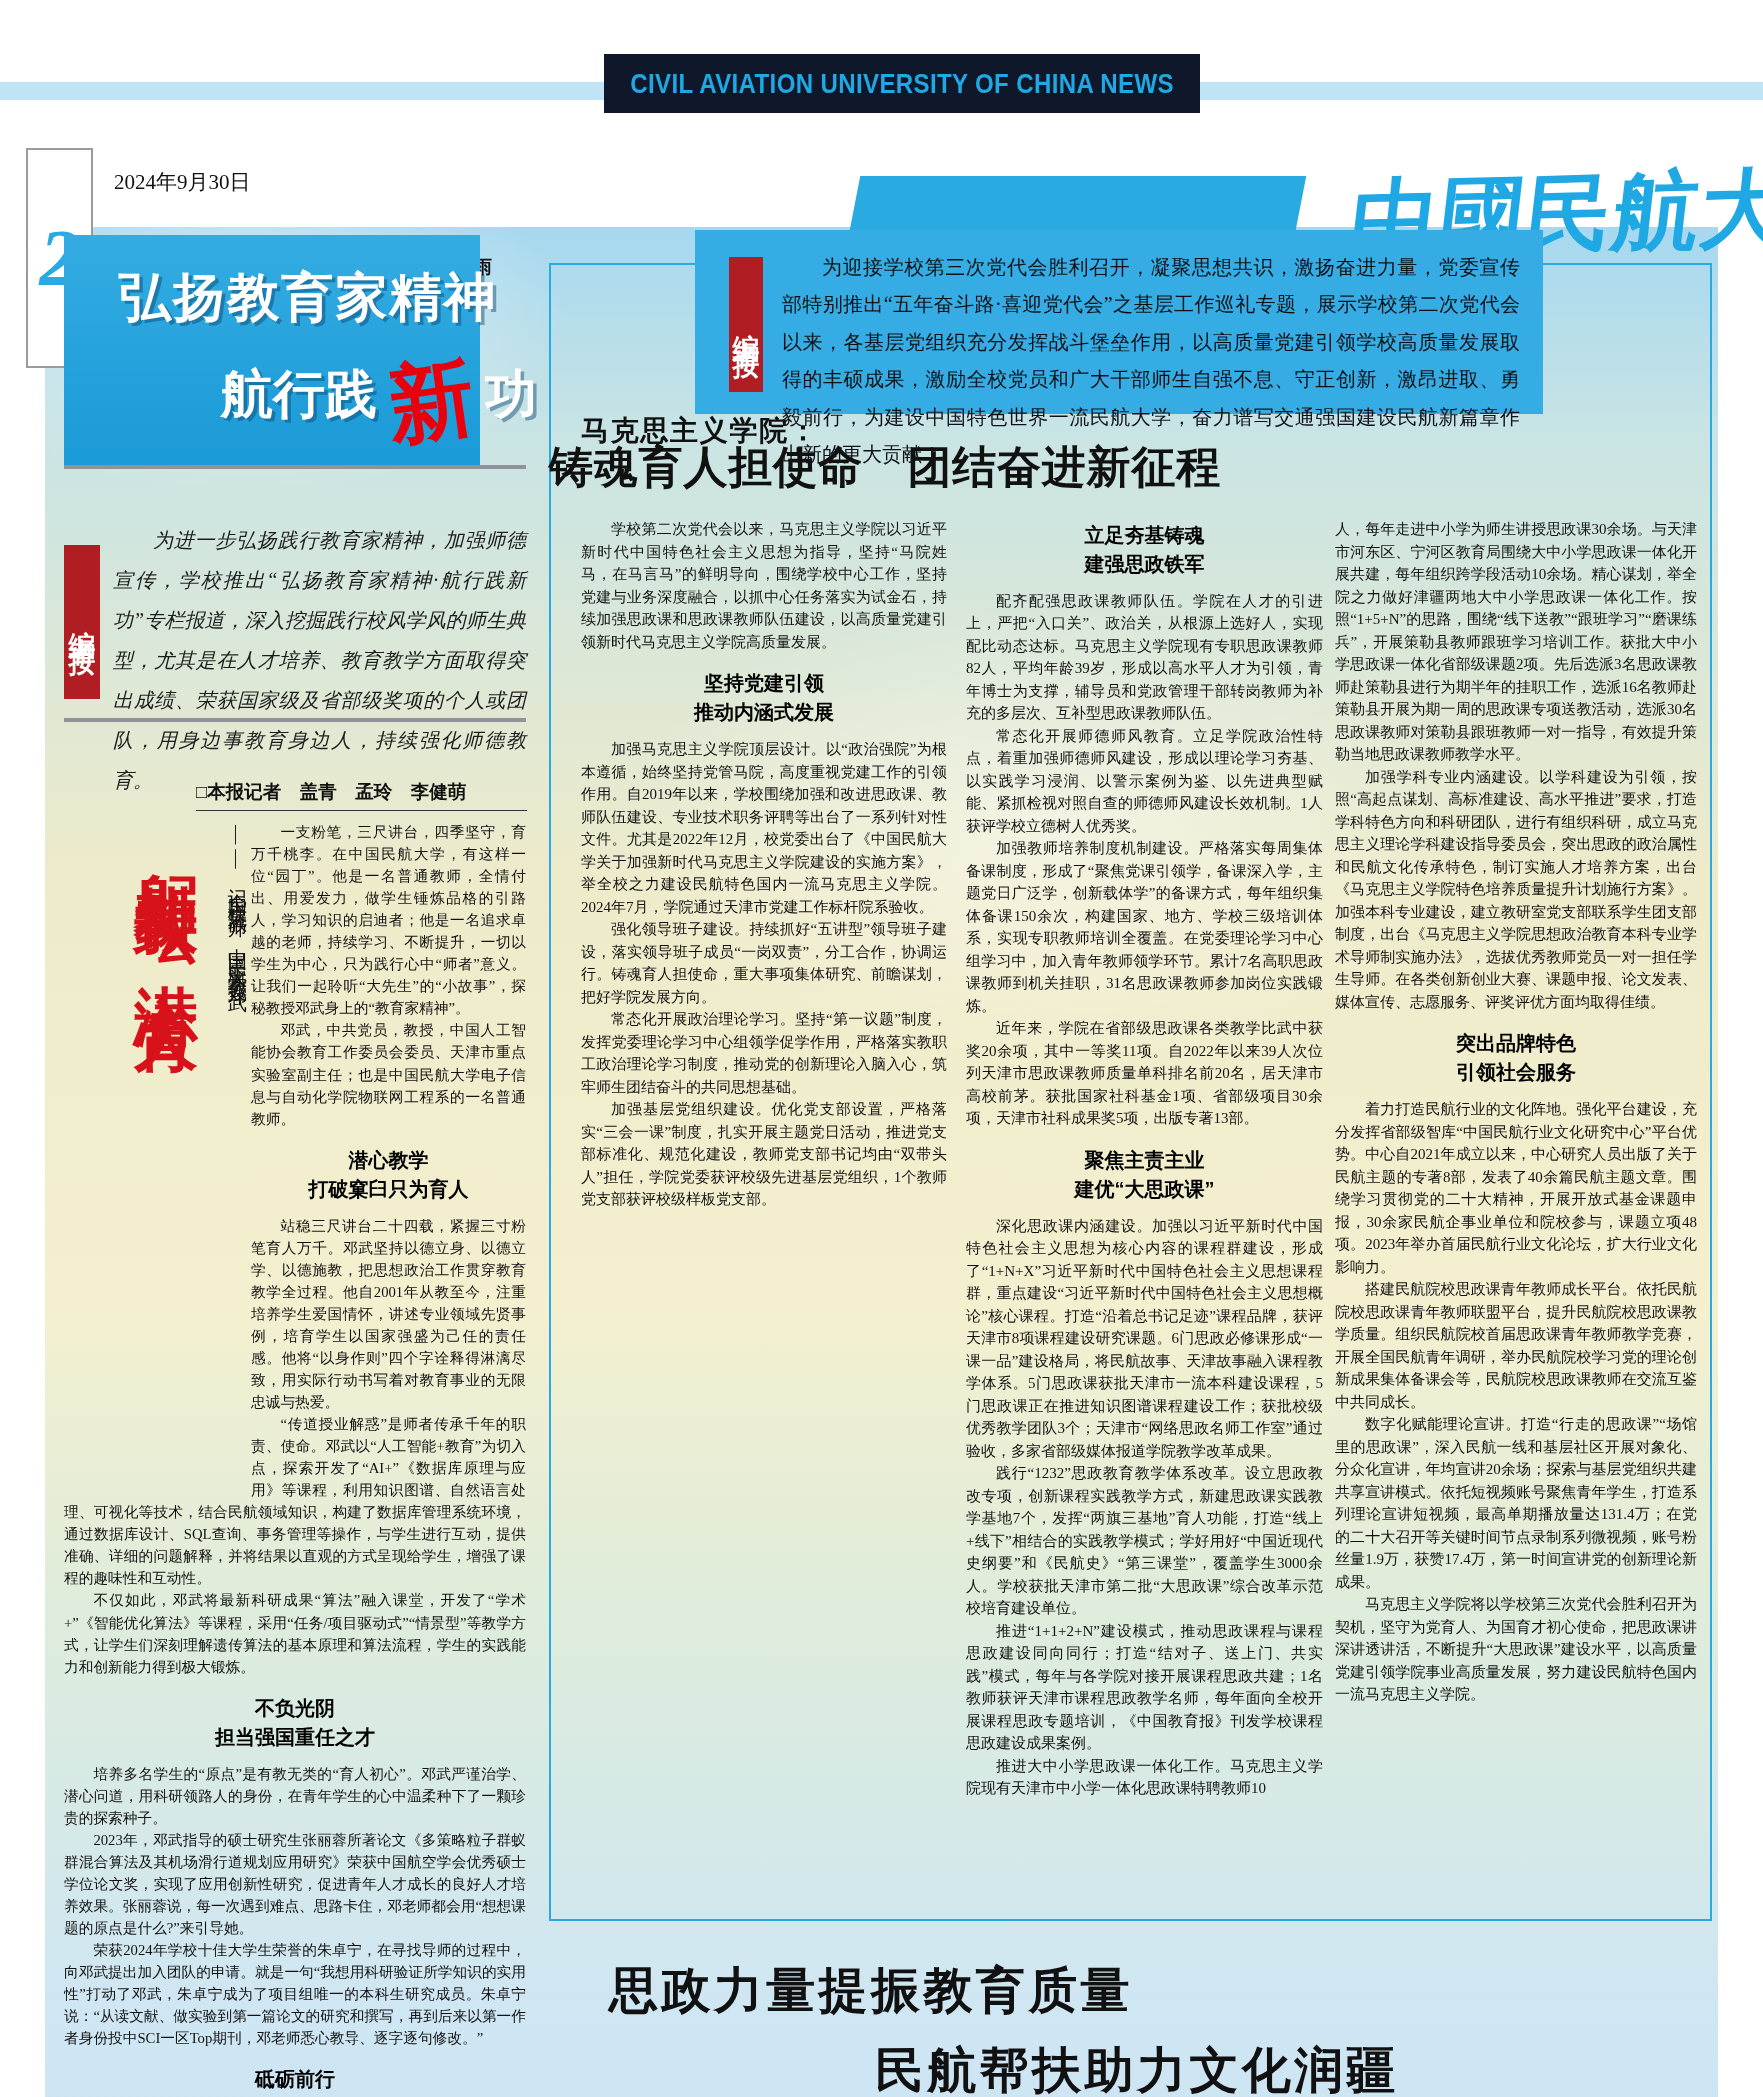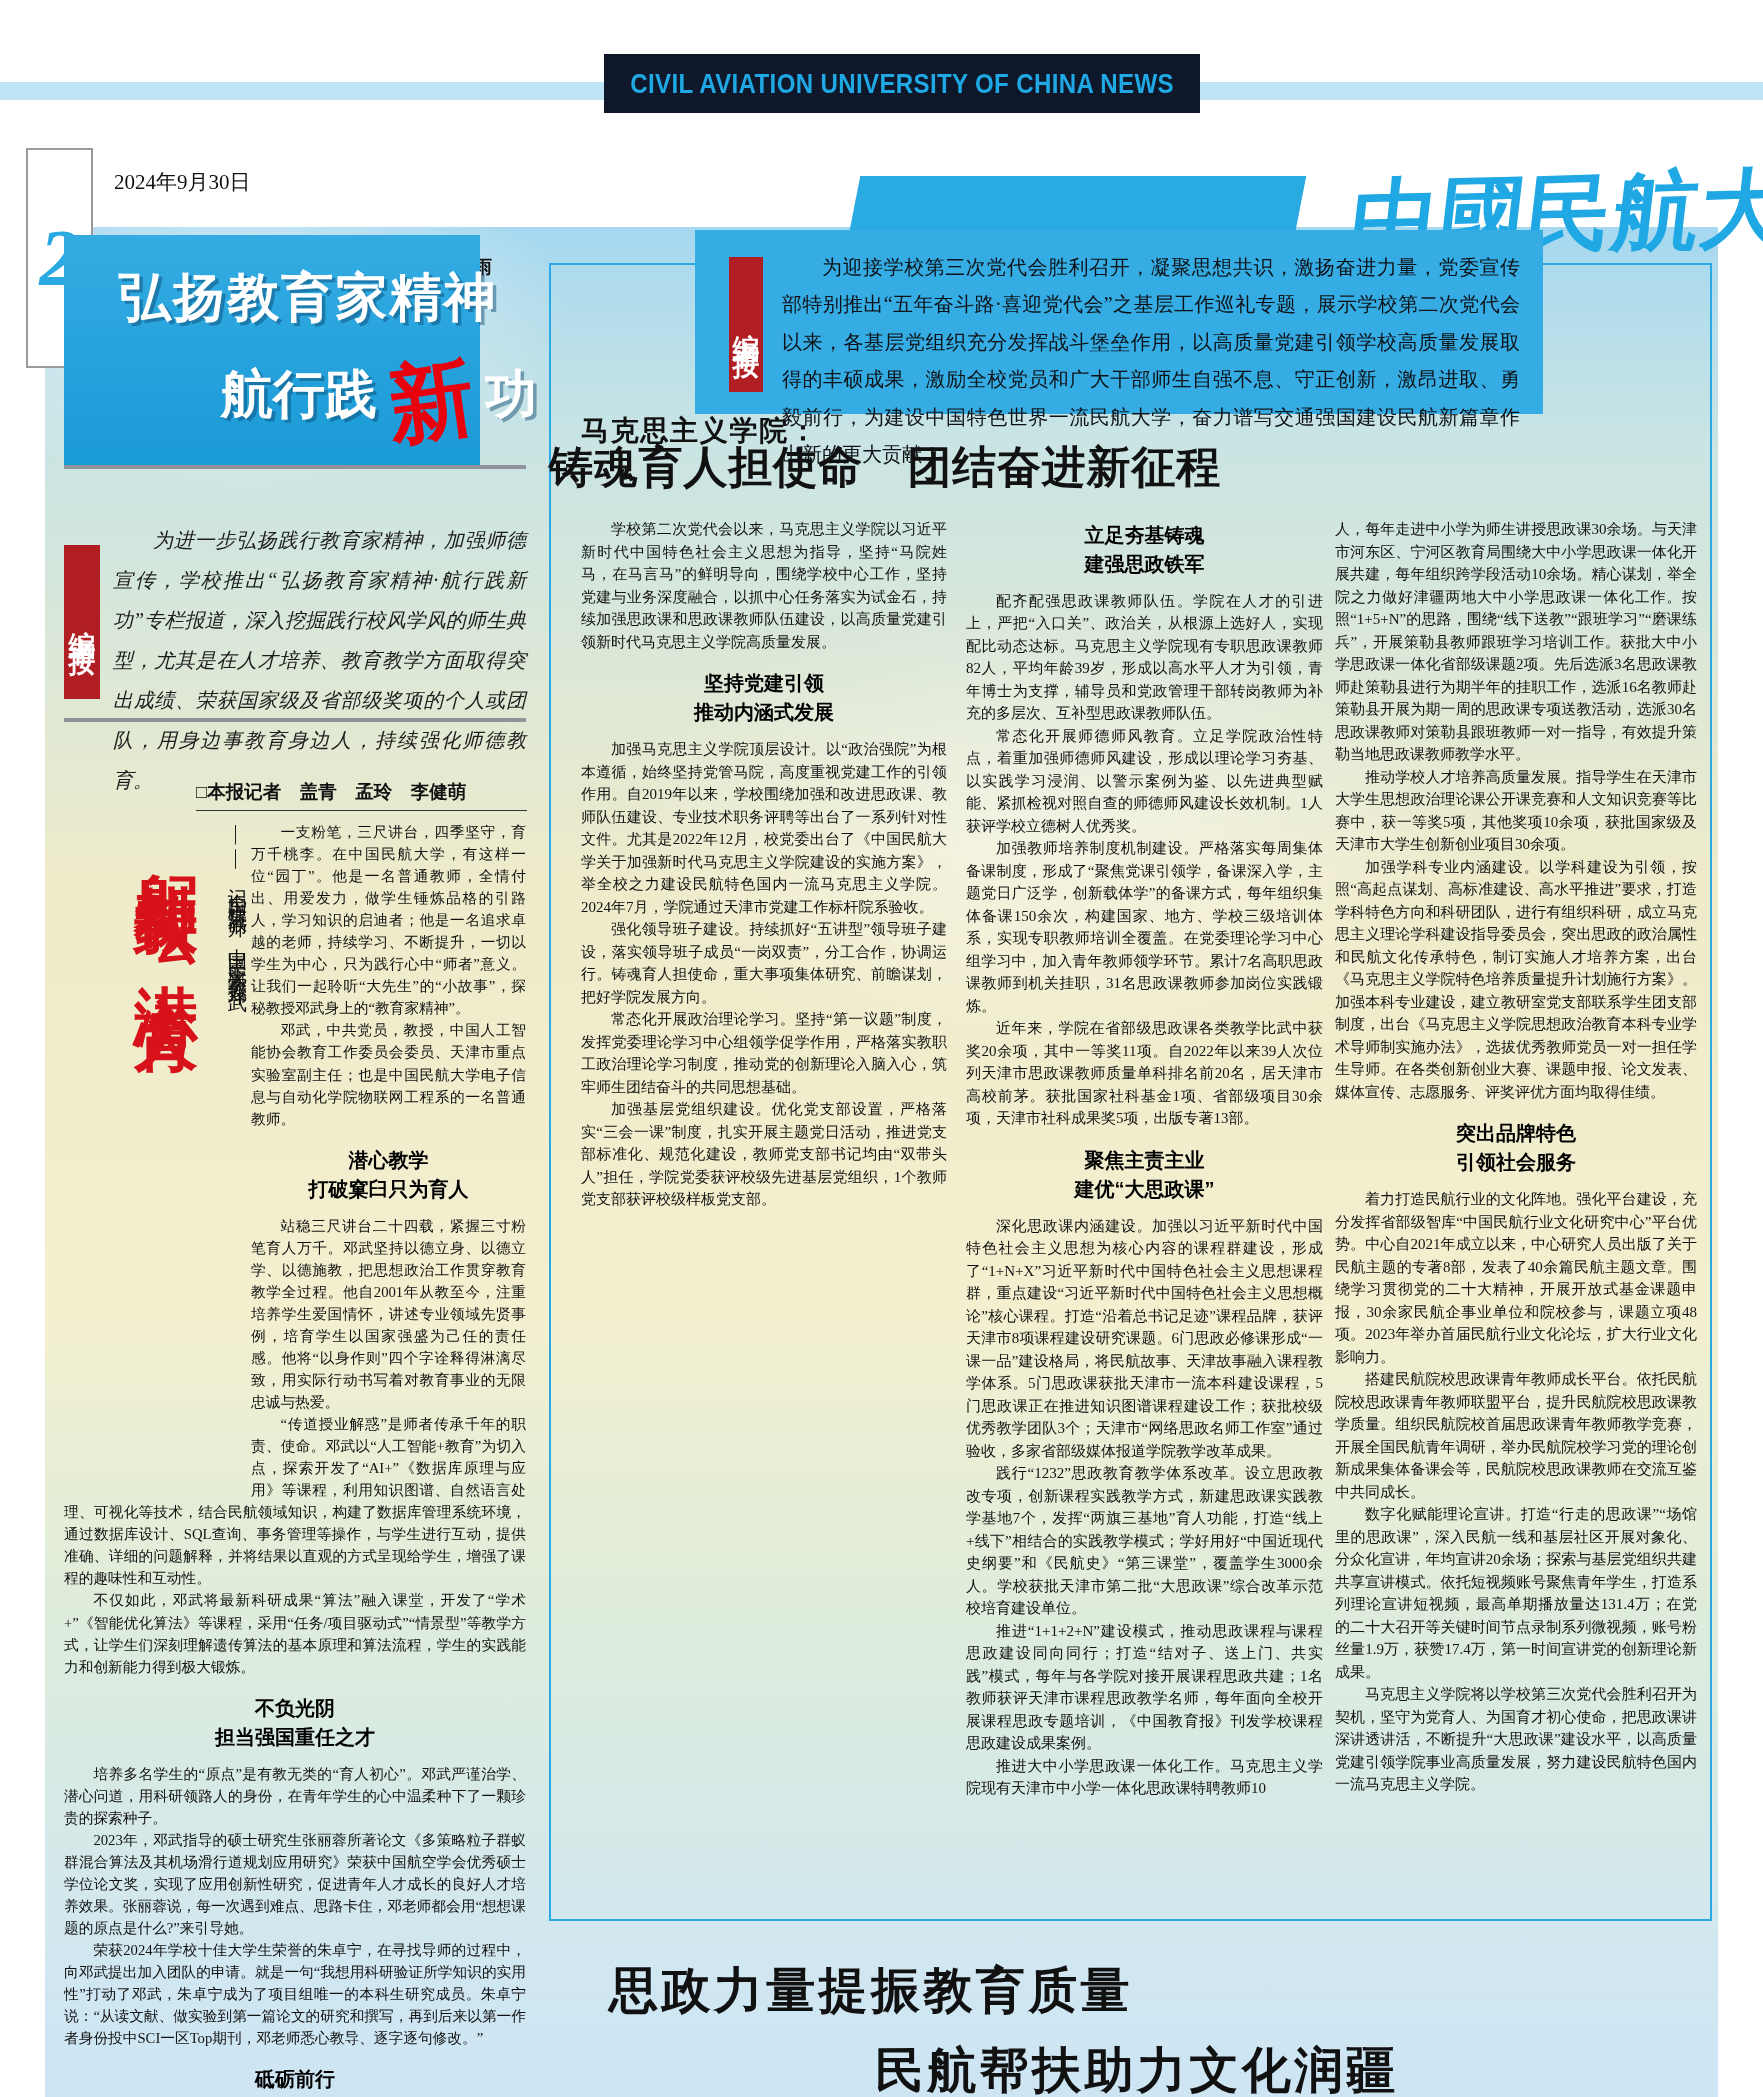--- a/index.html
+++ b/index.html
@@ -179,21 +179,20 @@
         <span>聚焦主责主业</span>
         <span>建优“大思政课”</span>
       </h4>
       <p>深化思政课内涵建设。加强以习近平新时代中国特色社会主义思想为核心内容的课程群建设，形成了“1+N+X”习近平新时代中国特色社会主义思想课程群，重点建设“习近平新时代中国特色社会主义思想概论”核心课程。打造“沿着总书记足迹”课程品牌，获评天津市8项课程建设研究课题。6门思政必修课形成“一课一品”建设格局，将民航故事、天津故事融入课程教学体系。5门思政课获批天津市一流本科建设课程，5门思政课正在推进知识图谱课程建设工作；获批校级优秀教学团队3个；天津市“网络思政名师工作室”通过验收，多家省部级媒体报道学院教学改革成果。</p>
       <p>践行“1232”思政教育教学体系改革。设立思政教改专项，创新课程实践教学方式，新建思政课实践教学基地7个，发挥“两旗三基地”育人功能，打造“线上+线下”相结合的实践教学模式；学好用好“中国近现代史纲要”和《民航史》“第三课堂”，覆盖学生3000余人。学校获批天津市第二批“大思政课”综合改革示范校培育建设单位。</p>
       <p>推进“1+1+2+N”建设模式，推动思政课程与课程思政建设同向同行；打造“结对子、送上门、共实践”模式，每年与各学院对接开展课程思政共建；1名教师获评天津市课程思政教学名师，每年面向全校开展课程思政专题培训，《中国教育报》刊发学校课程思政建设成果案例。</p>
       <p>推进大中小学思政课一体化工作。马克思主义学院现有天津市中小学一体化思政课特聘教师10</p>
     </div>
   <div class="colbody col3">
       <p class="cont">人，每年走进中小学为师生讲授思政课30余场。与天津市河东区、宁河区教育局围绕大中小学思政课一体化开展共建，每年组织跨学段活动10余场。精心谋划，举全院之力做好津疆两地大中小学思政课一体化工作。按照“1+5+N”的思路，围绕“线下送教”“跟班学习”“磨课练兵”，开展策勒县教师跟班学习培训工作。获批大中小学思政课一体化省部级课题2项。先后选派3名思政课教师赴策勒县进行为期半年的挂职工作，选派16名教师赴策勒县开展为期一周的思政课专项送教活动，选派30名思政课教师对策勒县跟班教师一对一指导，有效提升策勒当地思政课教师教学水平。</p>
-      <p>推动学校人才培养高质量发展。指导学生在天津市大学生思想政治理论课公开课竞赛和人文知识竞赛等比赛中，获一等奖5项，其他奖项10余项，获批国家级及天津市大学生创新创业项目30余项。</p>
       <p>加强学科专业内涵建设。以学科建设为引领，按照“高起点谋划、高标准建设、高水平推进”要求，打造学科特色方向和科研团队，进行有组织科研，成立马克思主义理论学科建设指导委员会，突出思政的政治属性和民航文化传承特色，制订实施人才培养方案，出台《马克思主义学院特色培养质量提升计划施行方案》。加强本科专业建设，建立教研室党支部联系学生团支部制度，出台《马克思主义学院思想政治教育本科专业学术导师制实施办法》，选拔优秀教师党员一对一担任学生导师。在各类创新创业大赛、课题申报、论文发表、媒体宣传、志愿服务、评奖评优方面均取得佳绩。</p>
       <h4 class="sub">
         <span>突出品牌特色</span>
         <span>引领社会服务</span>
       </h4>
       <p>着力打造民航行业的文化阵地。强化平台建设，充分发挥省部级智库“中国民航行业文化研究中心”平台优势。中心自2021年成立以来，中心研究人员出版了关于民航主题的专著8部，发表了40余篇民航主题文章。围绕学习贯彻党的二十大精神，开展开放式基金课题申报，30余家民航企事业单位和院校参与，课题立项48项。2023年举办首届民航行业文化论坛，扩大行业文化影响力。</p>
       <p>搭建民航院校思政课青年教师成长平台。依托民航院校思政课青年教师联盟平台，提升民航院校思政课教学质量。组织民航院校首届思政课青年教师教学竞赛，开展全国民航青年调研，举办民航院校学习党的理论创新成果集体备课会等，民航院校思政课教师在交流互鉴中共同成长。</p>
       <p>数字化赋能理论宣讲。打造“行走的思政课”“场馆里的思政课”，深入民航一线和基层社区开展对象化、分众化宣讲，年均宣讲20余场；探索与基层党组织共建共享宣讲模式。依托短视频账号聚焦青年学生，打造系列理论宣讲短视频，最高单期播放量达131.4万；在党的二十大召开等关键时间节点录制系列微视频，账号粉丝量1.9万，获赞17.4万，第一时间宣讲党的创新理论新成果。</p>
       <p>马克思主义学院将以学校第三次党代会胜利召开为契机，坚守为党育人、为国育才初心使命，把思政课讲深讲透讲活，不断提升“大思政课”建设水平，以高质量党建引领学院事业高质量发展，努力建设民航特色国内一流马克思主义学院。</p>
     </div>

